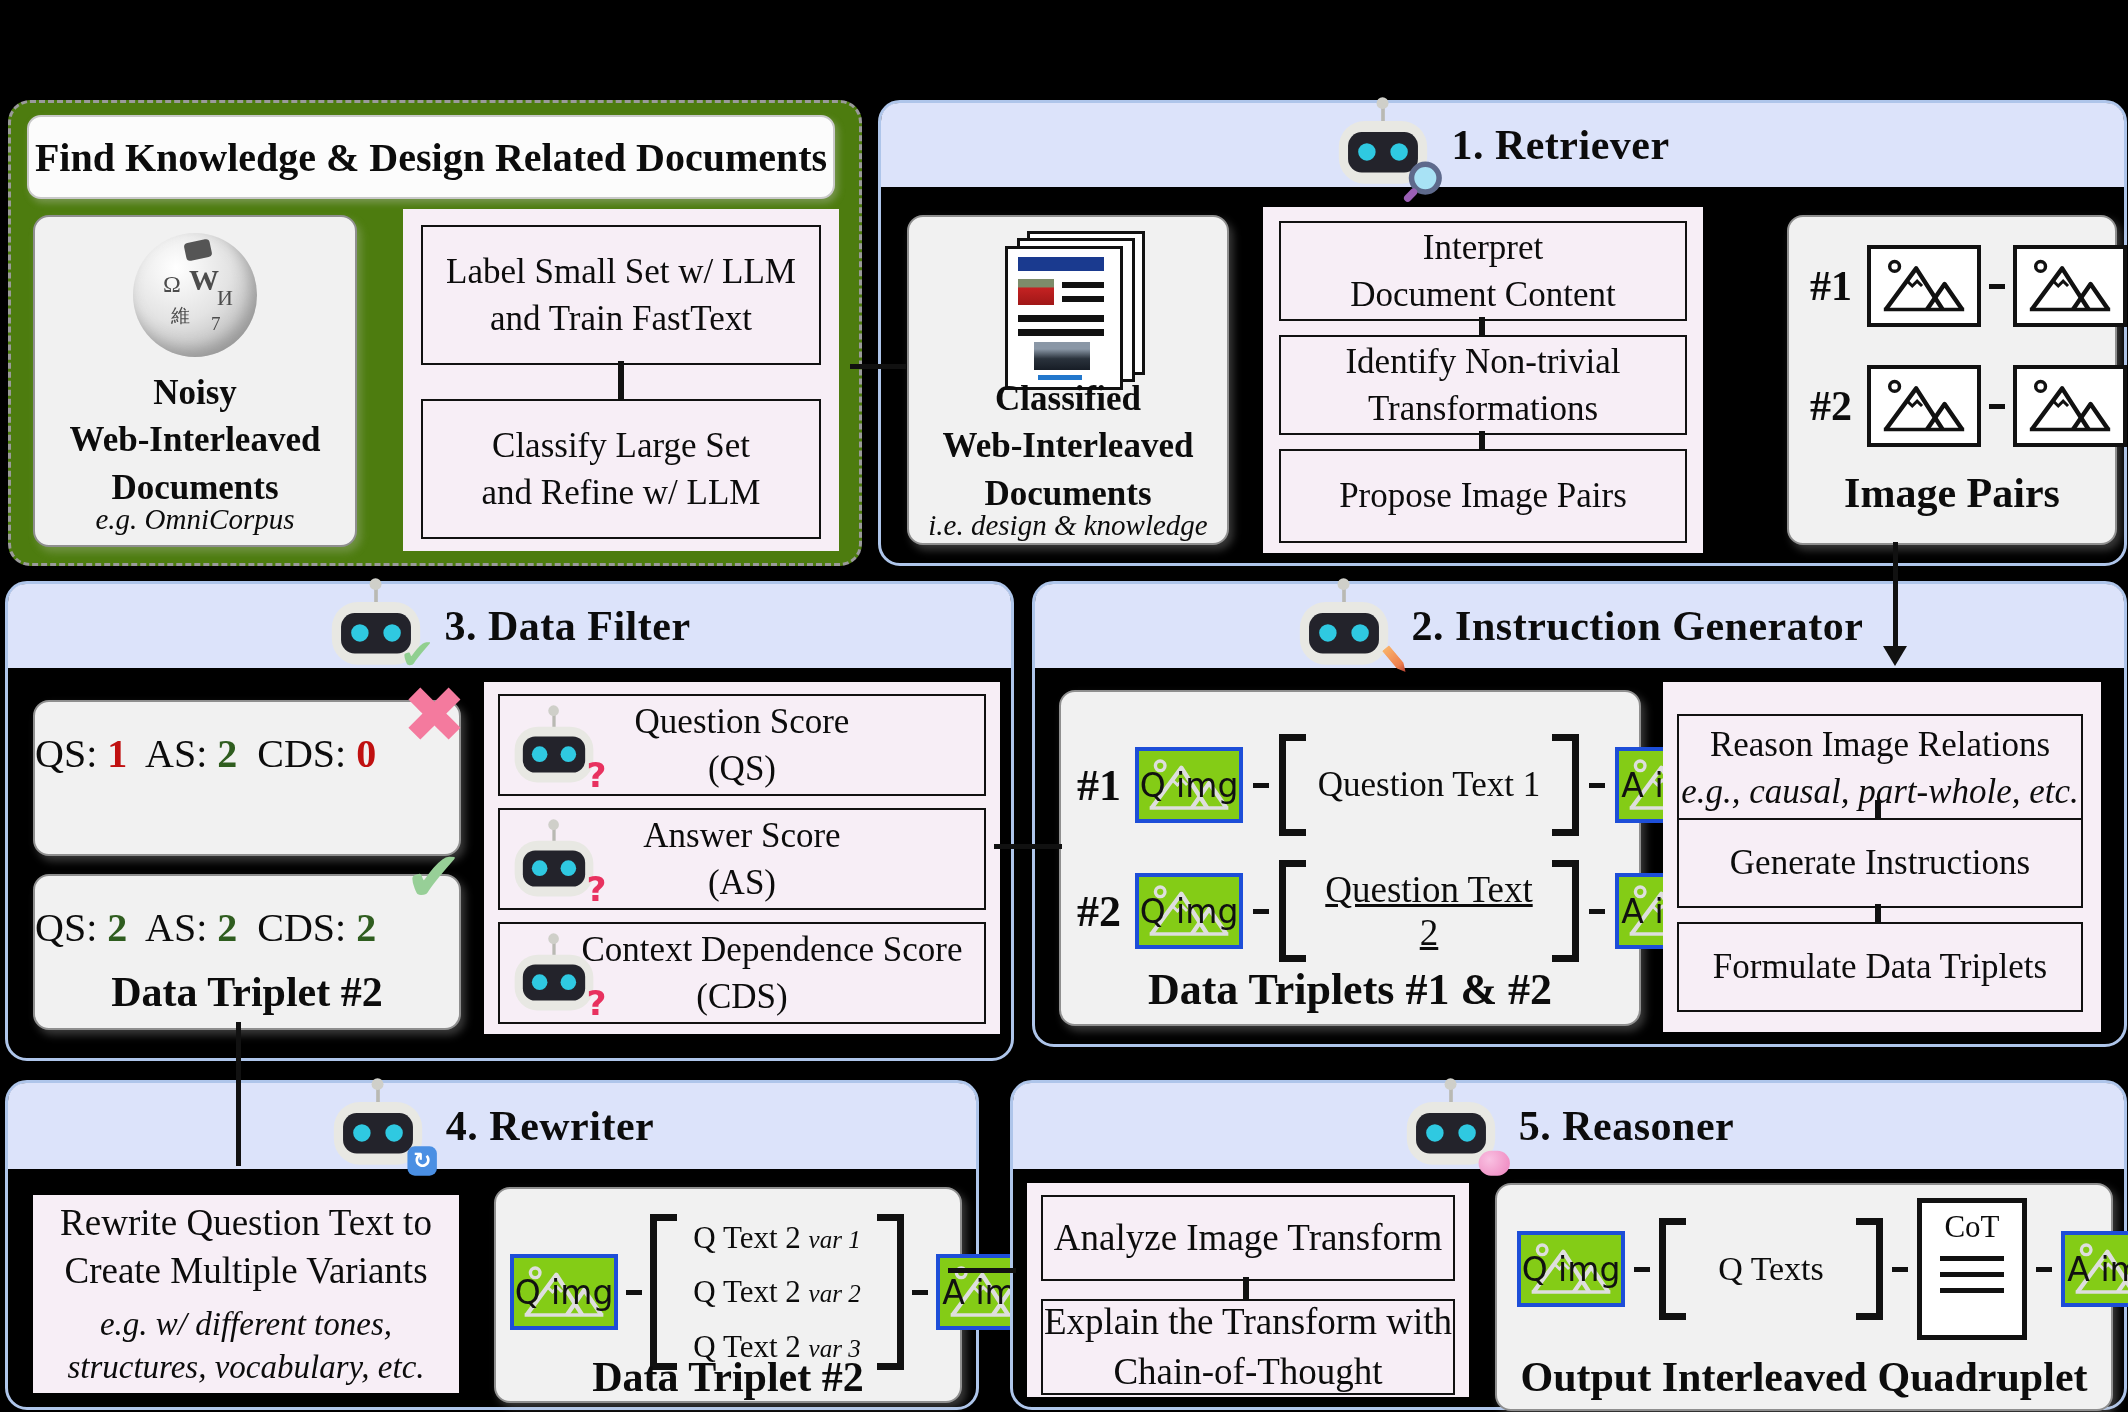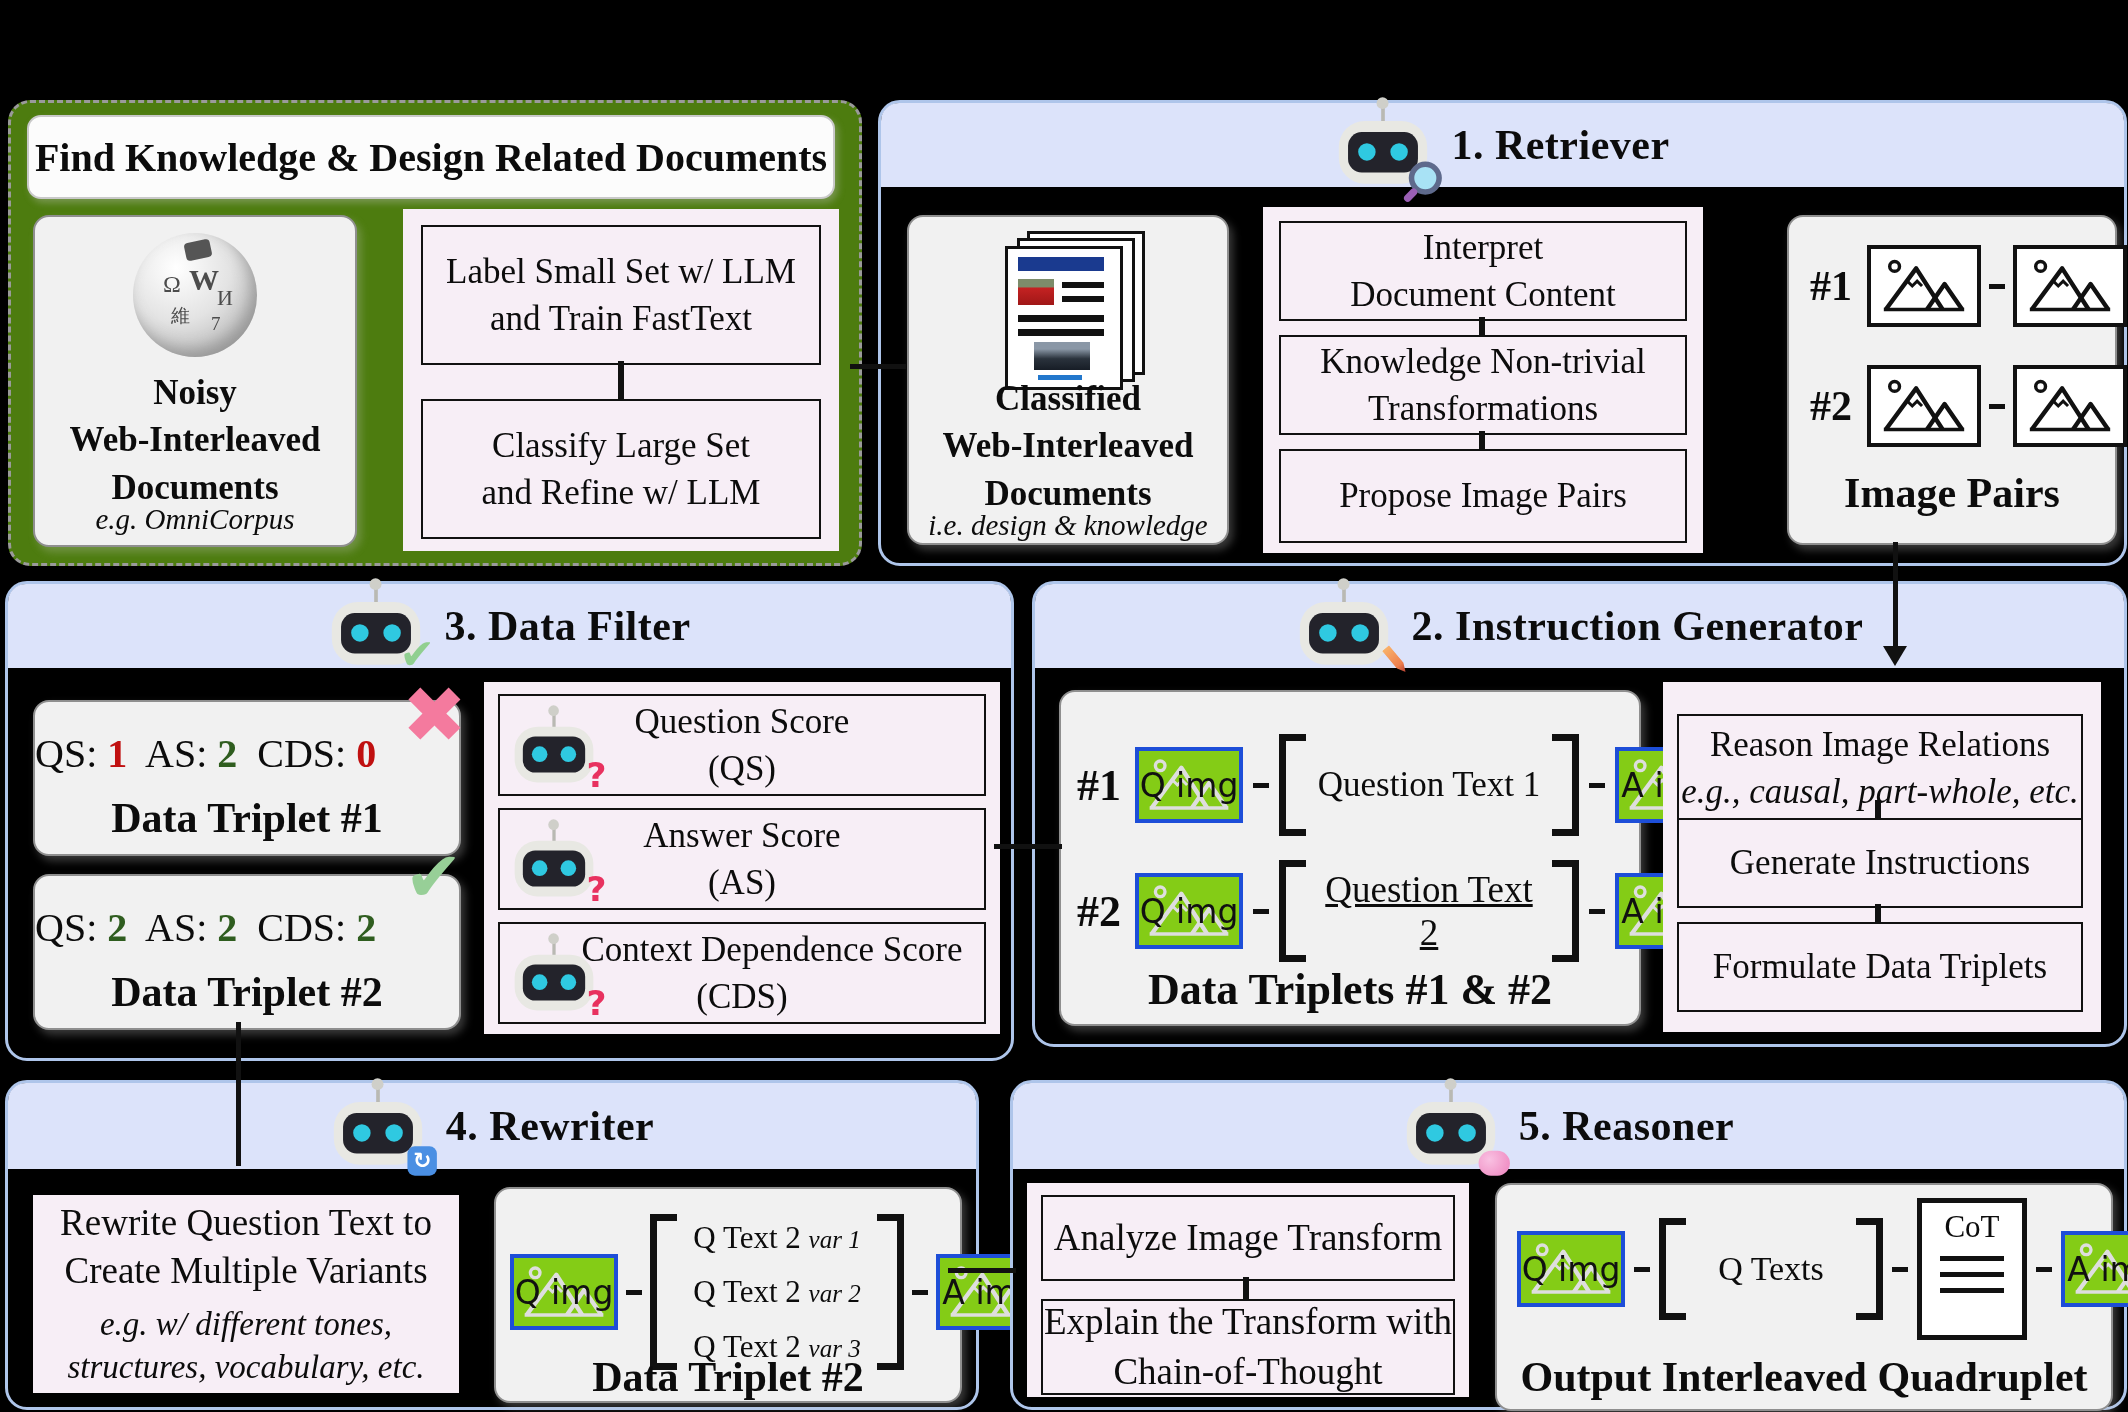--- a/index.html
+++ b/index.html
@@ -178,21 +178,21 @@
       </div>
       <div class="abs doc-caption" style="left:0;right:0;top:284px;">i.e. design &amp; knowledge</div>
     </div>
     <div class="panel" style="left:382px;top:104px;width:440px;height:346px;">
       <div class="pbox" style="left:16px;top:14px;width:404px;height:96px;">
         <div class="l1">Interpret</div>
         <div class="l2">Document Content</div>
       </div>
       <div class="vline" style="left:216px;top:110px;width:6px;height:18px;"></div>
       <div class="pbox" style="left:16px;top:128px;width:404px;height:96px;">
-        <div class="l1">Knowledge Non-trivial</div>
+        <div class="l1">Identify Non-trivial</div>
         <div class="l2">Transformations</div>
       </div>
       <div class="vline" style="left:216px;top:224px;width:6px;height:18px;"></div>
       <div class="pbox" style="left:16px;top:242px;width:404px;height:90px;">
         <div class="l1">Propose Image Pairs</div>
 
       </div>
     </div>
     <div class="card" style="left:906px;top:112px;width:326px;height:326px;">
       <div class="flexrow" style="left:14px;top:28px;gap:8px;">
@@ -259,21 +259,20 @@
     <div class="card" style="left:25px;top:116px;width:424px;height:152px;">
       <div class="mark mark-x">✖</div>
       <div class="score-line" style="top:28px;">
         <span>QS:</span>
         <span class="v-red">1</span>&nbsp;
         <span>AS:</span>
         <span class="v-green">2</span>&nbsp;
         <span>CDS:</span>
         <span class="v-red">0</span>
       </div>
-      <div class="abs caption-b" style="left:0;right:0;top:92px;">Data Triplet #1</div>
     </div>
     <div class="card" style="left:25px;top:290px;width:424px;height:152px;">
       <div class="mark mark-c">✔</div>
       <div class="score-line" style="top:28px;">
         <span>QS:</span>
         <span class="v-green">2</span>&nbsp;
         <span>AS:</span>
         <span class="v-green">2</span>&nbsp;
         <span>CDS:</span>
         <span class="v-green">2</span>

